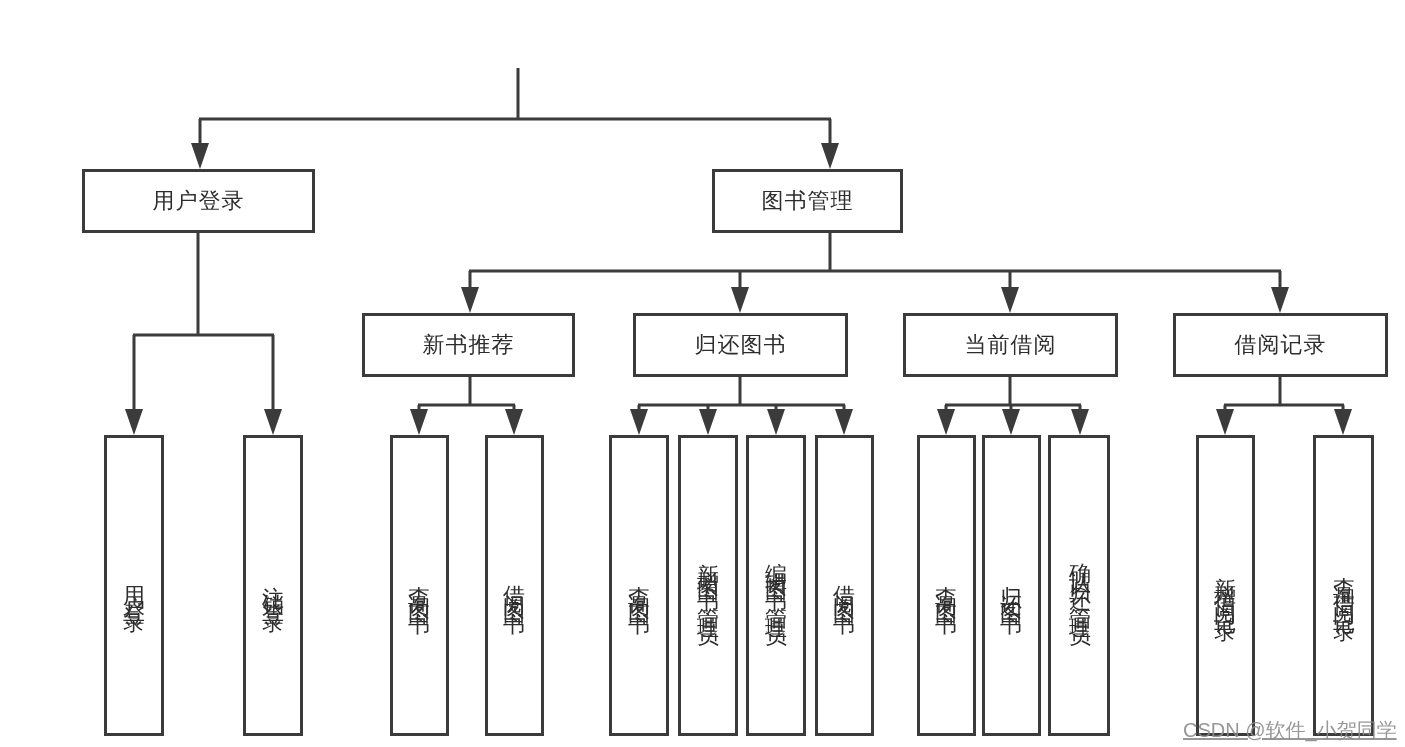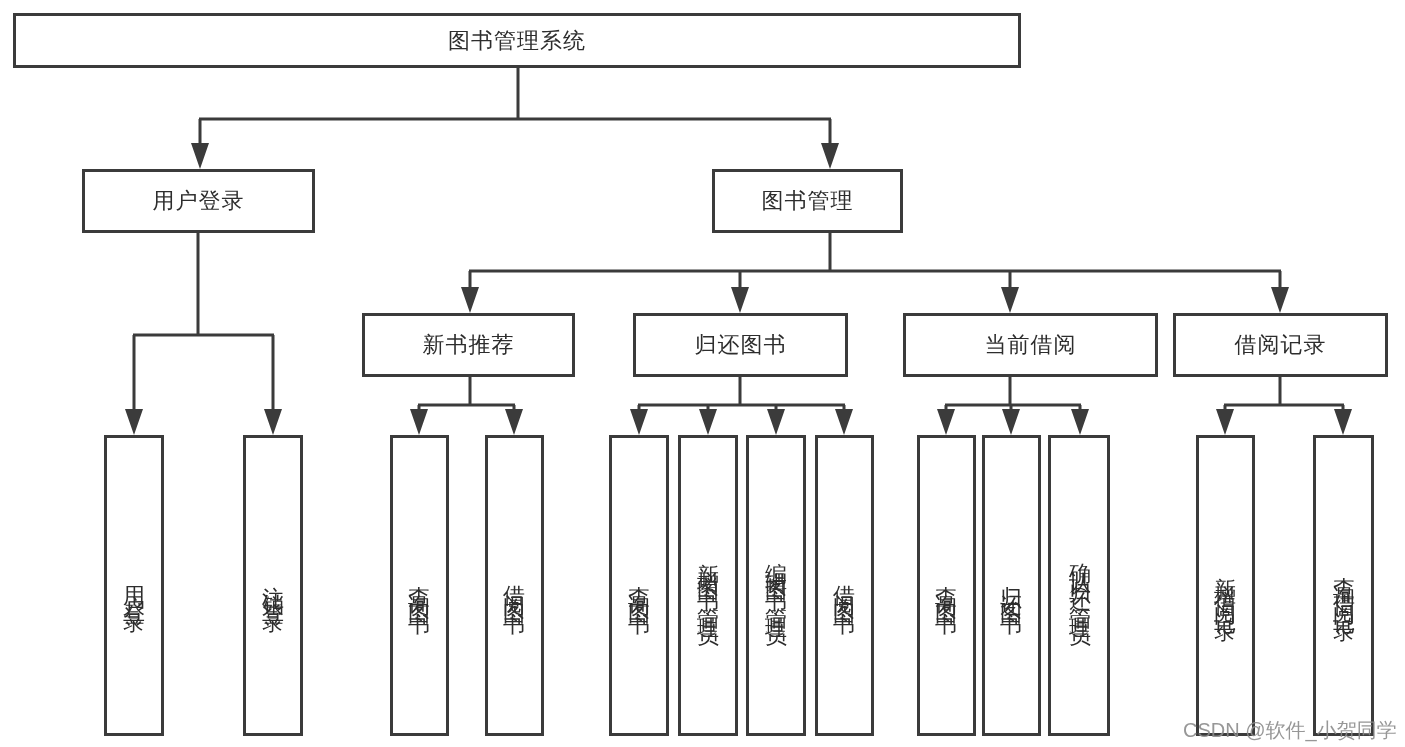--- a/index.html
+++ b/index.html
@@ -43,21 +43,21 @@
     line-height: 53px;
   }
   
   #n-root       { left: 13px;   top: 13px;  width: 1008px; height: 55px; }
   
   #n-user-login { left: 82px;   top: 169px; width: 233px;  height: 64px; }
   #n-book-mgmt  { left: 712px;  top: 169px; width: 191px;  height: 64px; }
   
   #n-new-rec    { left: 362px;  top: 313px; width: 213px;  height: 64px; }
   #n-bb         { left: 633px;  top: 313px; width: 215px;  height: 64px; }
-  #n-cb         { left: 903px;  top: 313px; width: 255px;  height: 64px; }
+  #n-cb         { left: 903px;  top: 313px; width: 215px;  height: 64px; }
   #n-br         { left: 1173px; top: 313px; width: 215px;  height: 64px; }
   
   #lf-login      { left: 104px;  width: 60px; }
   #lf-logout     { left: 243px;  width: 60px; }
   #lf-rec-query  { left: 390px;  width: 59px; }
   #lf-rec-borrow { left: 485px;  width: 59px; }
   #lf-bb-query   { left: 609px;  width: 60px; }
   #lf-bb-add     { left: 678px;  width: 60px; }
   #lf-bb-edit    { left: 746px;  width: 60px; }
   #lf-bb-borrow  { left: 815px;  width: 59px; }
@@ -68,20 +68,21 @@
   #lf-br-query   { left: 1313px; width: 61px; }
   .watermark {
     position: absolute;
     left: 1183px; top: 717px;
     width: 222px;
     font-size: 20px;
     color: rgba(140,140,140,0.9);
     letter-spacing: 0px;
     white-space: nowrap;
     z-index: 5;
+    text-decoration: underline;
   }
 </style>
 </head>
 <body>
 
 <div class="canvas">
 
   <svg class="connectors" viewBox="0 0 1405 747" xmlns="http://www.w3.org/2000/svg">
 
     <path fill="none" stroke="#3b3b3b" stroke-width="3" d="
@@ -96,21 +97,20 @@
     <path fill="#3b3b3b" stroke="none" d="
       M191,143 h18 l-9,26 z  M821,143 h18 l-9,26 z
       M461,287 h18 l-9,26 z  M731,287 h18 l-9,26 z  M1001,287 h18 l-9,26 z  M1271,287 h18 l-9,26 z
       M125,409 h18 l-9,26 z  M264,409 h18 l-9,26 z
       M410,409 h18 l-9,26 z  M505,409 h18 l-9,26 z
       M630,409 h18 l-9,26 z  M699,409 h18 l-9,26 z  M767,409 h18 l-9,26 z  M835,409 h18 l-9,26 z
       M937,409 h18 l-9,26 z  M1002,409 h18 l-9,26 z M1071,409 h18 l-9,26 z
       M1216,409 h18 l-9,26 z M1334,409 h18 l-9,26 z"></path>
   </svg>
 
-  <div class="box" id="n-root">图书管理系统</div>
 
   <div class="box" id="n-user-login">用户登录</div>
   <div class="box" id="n-book-mgmt">图书管理</div>
 
   <div class="box" id="n-new-rec">新书推荐</div>
   <div class="box" id="n-bb">归还图书</div>
   <div class="box" id="n-cb">当前借阅</div>
   <div class="box" id="n-br">借阅记录</div>
 
   <div class="box leaf" id="lf-login">用户登录</div>

